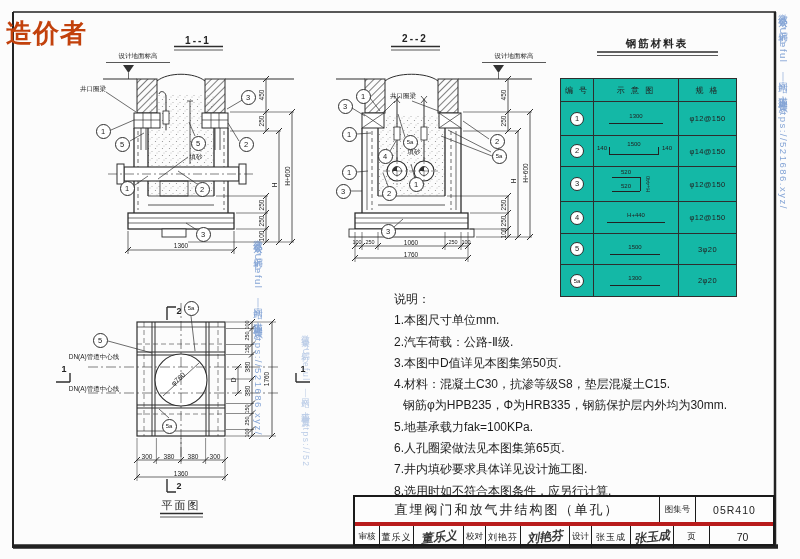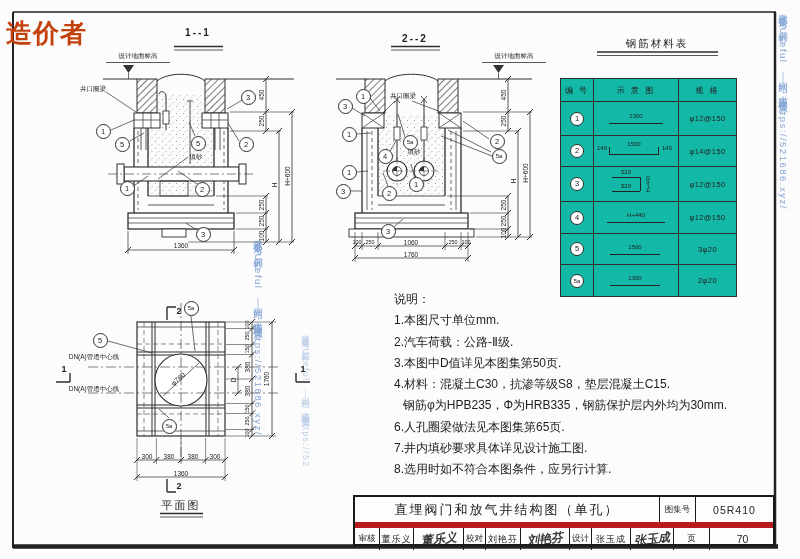--- a/index.html
+++ b/index.html
@@ -32,21 +32,21 @@
   .dvert{position:absolute;border-left:1.6px solid #222;width:0}
   .dhook{position:absolute;border:1.6px solid #222;border-top:none;box-sizing:border-box}
   .dlbl{position:absolute;transform:translate(-50%,-50%);font-size:6px;white-space:nowrap}
   .dlblv{position:absolute;transform:translate(-50%,-50%) rotate(-90deg);font-size:5.5px;white-space:nowrap}
   
   .notes{position:absolute;left:394px;top:289px;width:340px;font-size:12px;line-height:21.3px;color:#1c1c1c}
   .notes .indent{padding-left:9px}
   
   .tblock{position:absolute;left:353px;top:495px;width:422px;height:51px;border:2px solid #1a1a1a;
           box-sizing:border-box;background:#fdfdfd}
-  .tbrow1{display:flex;height:25px;border-bottom:6px solid #b91c1c}
+  .tbrow1{display:flex;height:25px;border-bottom:4px solid #b91c1c}
   .tbrow2{display:flex;height:22px}
   .tbc{display:flex;align-items:center;justify-content:center;box-sizing:border-box;flex-shrink:0;overflow:hidden}
   .bl{border-left:1px solid #1a1a1a}
   .tb-title{flex:1;font-size:13px;letter-spacing:2px}
   .lab{font-size:8.5px}
   .nam{font-size:9px;letter-spacing:1px}
   .sig{font-family:"DejaVu Serif",serif;font-style:italic;font-size:12px;transform:rotate(-6deg);
        white-space:nowrap;opacity:.9;font-weight:bold}
   
   .wm{position:absolute;writing-mode:vertical-rl;font-size:9.5px;color:#5b86c8;opacity:.75;
@@ -174,23 +174,23 @@
       <path d="M137 438V481M156.4 438V464M181 438V464M205.6 438V464M225 438V481" stroke-width=".55"></path>
       <path d="M137 460H225M137 477H225" stroke-width=".7"></path>
       <path d="M134 463l6-6M153.4 463l6-6M178 463l6-6M202.6 463l6-6M222 463l6-6M134 480l6-6M222 480l6-6"></path>
       <path d="M160 513.5H203" stroke-width="1.6"></path>
         <path d="M160 517H203" stroke-width=".8"></path>
       <path d="M597 52H718" stroke-width="1.6"></path>
         <path d="M597 55.5H718" stroke-width=".8"></path>
     </g>
   </svg>
 
-  <span class="ctr hdr" style="left:198px;top:32px">1--1</span>
+  <span class="ctr hdr" style="left:198px;top:40px">1--1</span>
   <span class="ctr hdr" style="left:415px;top:38px">2--2</span>
-  <span class="ctr" style="left:657px;top:44px;font-size:10.5px;font-weight:normal;letter-spacing:2px">钢筋材料表</span>
+  <span class="ctr" style="left:657px;top:44px;font-size:10.5px;font-weight:bold;letter-spacing:2px">钢筋材料表</span>
   <span class="ctr" style="left:181px;top:505px;font-size:11px;font-weight:normal;letter-spacing:2px">平面图</span>
 
   <span class="ctr sm" style="left:138px;top:56px">设计地面标高</span>
   <span class="ctr sm" style="left:514px;top:56px">设计地面标高</span>
   <span class="ctr sm" style="left:93px;top:89px">井口圈梁</span>
   <span class="ctr sm" style="left:403px;top:96px">井口圈梁</span>
   <span class="ctr sm" style="left:196px;top:157px">填砂</span>
   <span class="ctr sm" style="left:414px;top:152px">填砂</span>
   <span class="ctr sm" style="left:94px;top:357px">DN(A)管道中心线</span>
   <span class="ctr sm" style="left:94px;top:389px">DN(A)管道中心线</span>
@@ -340,20 +340,21 @@
     </div>
   </div>
 
   <div class="notes">
     <div>说明：</div>
     <div>1.本图尺寸单位mm.</div>
     <div>2.汽车荷载：公路-Ⅱ级.</div>
     <div>3.本图中D值详见本图集第50页.</div>
     <div>4.材料：混凝土C30，抗渗等级S8，垫层混凝土C15.</div>
     <div class="indent">钢筋φ为HPB235，Φ为HRB335，钢筋保护层内外均为30mm.</div>
+    <div>5.地基承载力fak=100KPa.</div>
     <div>6.人孔圈梁做法见本图集第65页.</div>
     <div>7.井内填砂要求具体详见设计施工图.</div>
     <div>8.选用时如不符合本图条件，应另行计算.</div>
   </div>
 
   <div class="tblock">
     <div class="tbrow1">
       <div class="tbc tb-title">直埋阀门和放气井结构图（单孔）</div>
       <div class="tbc bl lab" style="width:36px">图集号</div>
       <div class="tbc bl" style="width:78px;font-size:10.5px;letter-spacing:1px">05R410</div>

